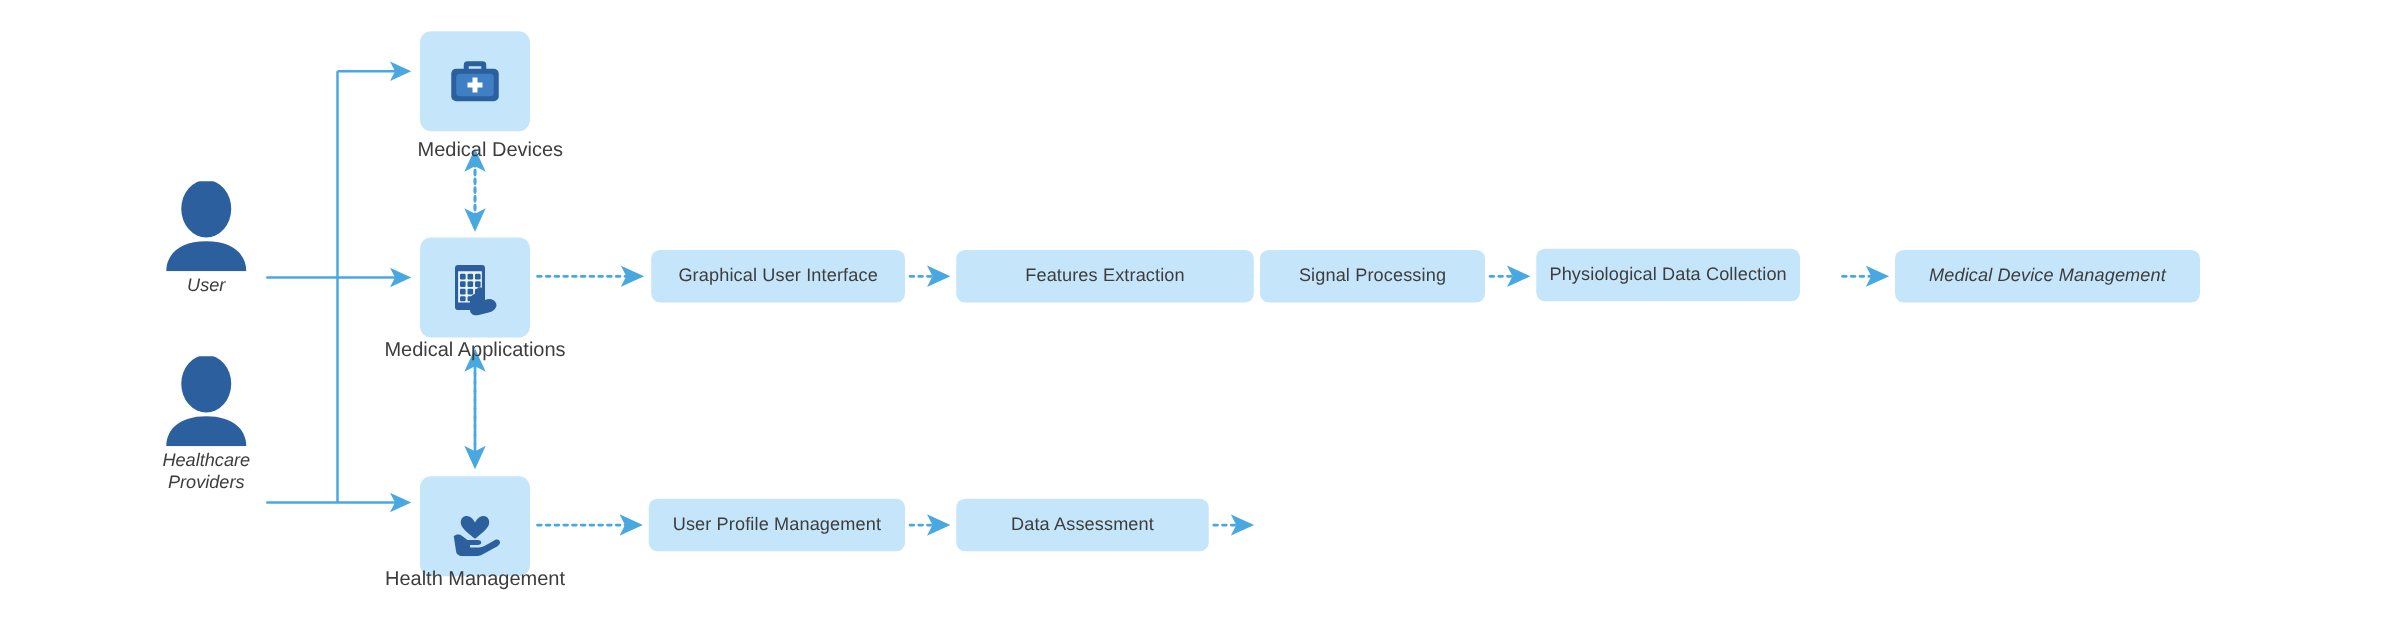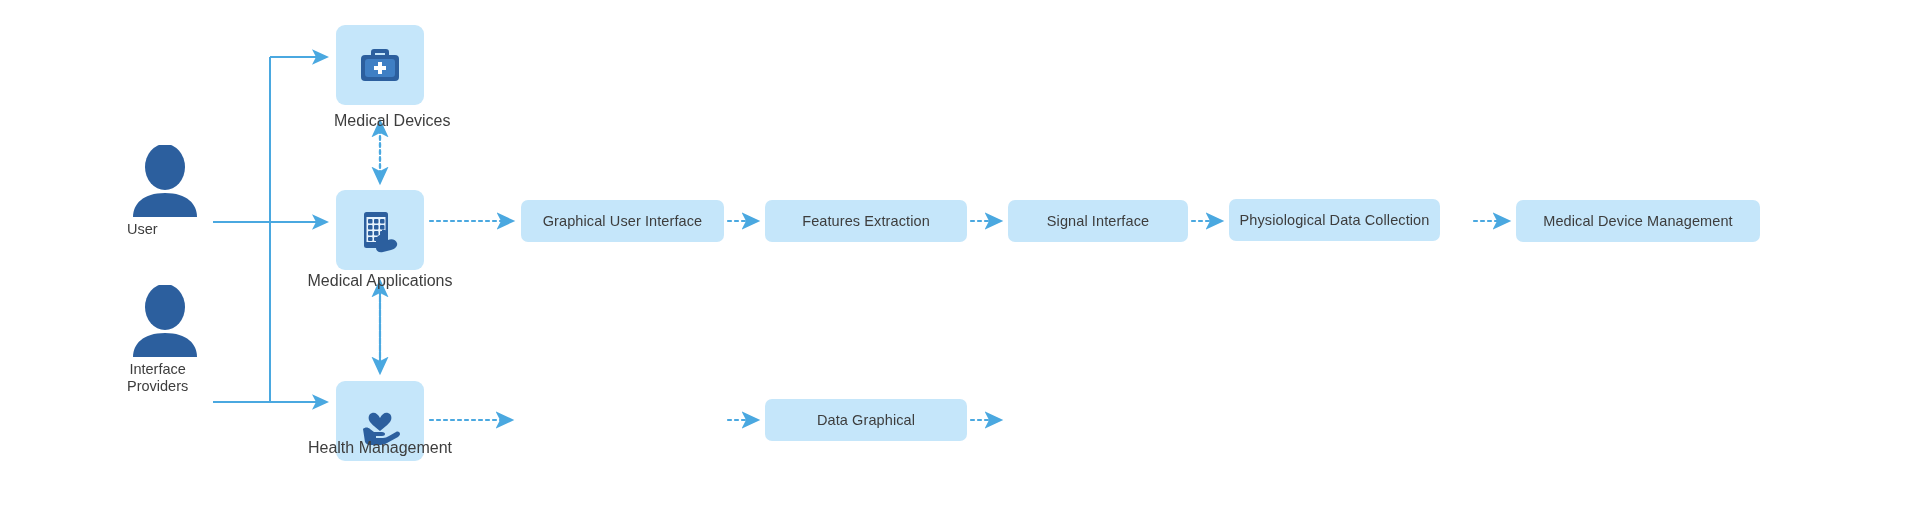--- a/index.html
+++ b/index.html
@@ -25,21 +25,22 @@
     width: 1920px;
     height: 507px;
     pointer-events: none;
   }
 
   
   .actor {
     position: absolute;
     display: flex;
     flex-direction: column;
-    align-items: flex-start;
+    align-items: center;
+    font-style: italic;
   }
   .actor-glyph {
     width: 76px;
     height: 72px;
     display: block;
   }
   .actor-label {
     margin-top: 4px;
     font-size: 14.5px;
     color: #3d3d3d;
@@ -148,21 +149,21 @@
       <path d="M38,48 C16,48 6,59 6,72 L70,72 C70,59 60,48 38,48 Z" fill="#2c5f9e"></path>
     </svg>
     <div class="actor-label">User</div>
   </div>
 
   <div class="actor" style="left:127px; top:285px; width:76px;">
     <svg class="actor-glyph" viewBox="0 0 76 72" xmlns="http://www.w3.org/2000/svg">
       <ellipse cx="38" cy="22" rx="20" ry="23" fill="#2c5f9e"></ellipse>
       <path d="M38,48 C16,48 6,59 6,72 L70,72 C70,59 60,48 38,48 Z" fill="#2c5f9e"></path>
     </svg>
-    <div class="actor-label">Interface
+    <div class="actor-label">Healthcare
 Providers</div>
   </div>
 
   <div class="icon-tile" style="left:336px; top:25px;">
     <svg viewBox="0 0 48 48" xmlns="http://www.w3.org/2000/svg">
       <path d="M18,8 h12 a3,3 0 0 1 3,3 v4 h-4 v-3 h-10 v3 h-4 v-4 a3,3 0 0 1 3,-3 z" fill="#2c5f9e"></path>
       <rect x="5" y="14" width="38" height="26" rx="4" fill="#2c5f9e"></rect>
       <rect x="9" y="18" width="30" height="18" rx="3" fill="#3f7fc4"></rect>
       <path d="M22,21 h4 v4 h4 v4 h-4 v4 h-4 v-4 h-4 v-4 h4 z" fill="#ffffff"></path>
     </svg>
@@ -190,35 +191,38 @@
     </svg>
   </div>
   <div class="tile-label" style="left:306px; top:272px; width:148px;">Medical Applications</div>
 
   <div class="icon-tile" style="left:336px; top:381px;">
     <svg viewBox="0 0 48 48" xmlns="http://www.w3.org/2000/svg">
       <path d="M24,21 c-2,-4 -5,-6 -8,-5 c-3,1 -4,4 -3,7 c1,3 6,7 11,11 c5,-4 10,-8 11,-11 c1,-3 0,-6 -3,-7 c-3,-1 -6,1 -8,5 z" fill="#2c5f9e"></path>
       <path d="M7,32 c2,-2 5,-2 7,0 l4,3 h8 c2,0 3,1 3,2 c0,1 -1,2 -3,2 h-6 v2 h7 c2,0 4,-1 6,-2 l7,-4 c2,-1 4,0 4,2 c0,1 -1,2 -2,3 l-11,6 c-3,2 -6,2 -9,2 h-8 c-2,0 -4,-1 -5,-3 z" fill="#2c5f9e"></path>
     </svg>
   </div>
-  <div class="tile-label" style="left:306px; top:439px; width:148px;">Health Management</div>
+  <div class="tile-label" style="left:306px; top:455px; width:148px;">Health Management</div>
 
   <div class="proc-box" style="left:521px; top:200px; width:203px;">
     <span>Graphical User Interface</span>
   </div>
-  <div class="proc-box" style="left:765px; top:200px; width:202px;">
+  <div class="proc-box" style="left:765px; top:200px; width:238px;">
     <span>Features Extraction</span>
   </div>
   <div class="proc-box" style="left:1008px; top:200px; width:180px;">
-    <span>Signal Interface</span>
+    <span>Signal Processing</span>
   </div>
   <div class="proc-box" style="left:1229px; top:199px; width:211px;">
     <span>Physiological Data Collection</span>
   </div>
-  <div class="proc-box" style="left:1516px; top:200px; width:244px;">
+  <div class="proc-box" style="left:1516px; top:200px; width:244px;font-style:italic;">
     <span>Medical Device Management</span>
   </div>
 
+  <div class="proc-box" style="left:519px; top:399px; width:205px;">
+    <span>User Profile Management</span>
+  </div>
   <div class="proc-box" style="left:765px; top:399px; width:202px;">
-    <span>Data Graphical</span>
+    <span>Data Assessment</span>
   </div>
 
 </div>
 
 </body></html>

